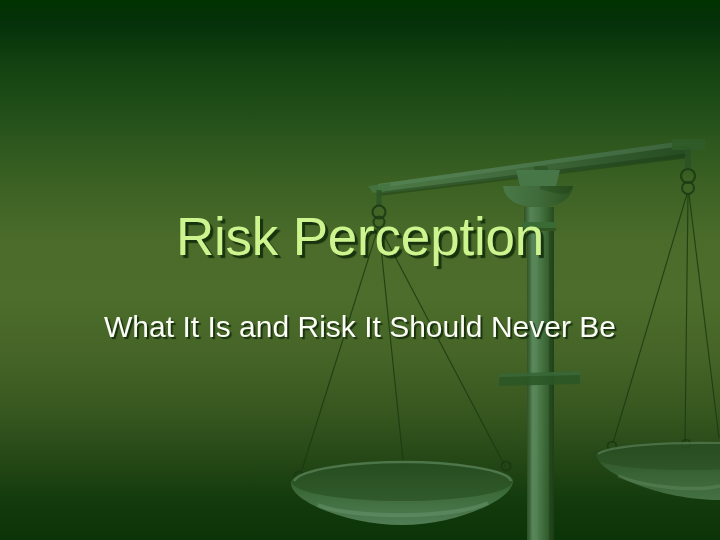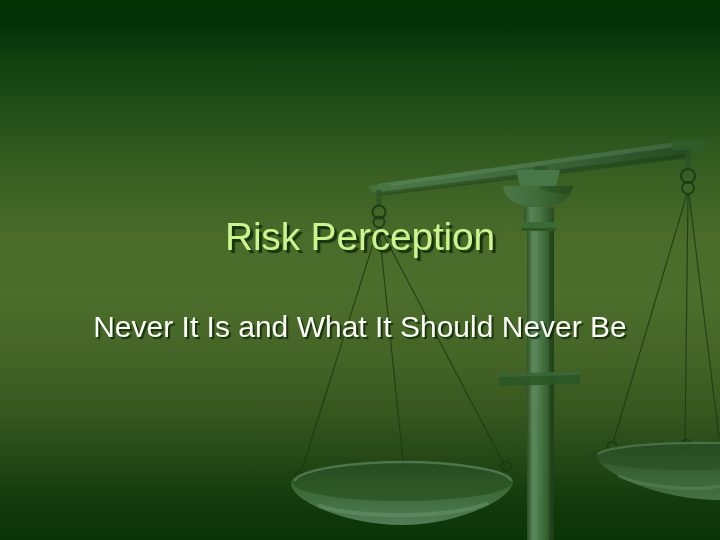--- a/index.html
+++ b/index.html
@@ -30,21 +30,21 @@
   #scales{position:absolute;inset:0;}
   #scales svg{position:absolute;left:0;top:0;}
 
   
   #text-layer{position:absolute;inset:0;}
 
   .title{
     position:absolute;
     left:0;top:206px;width:720px;
     text-align:center;
-    font-size:39px;
+    font-size:53px;
     line-height:62px;
     letter-spacing:-0.2px;
     color:#cdf58f;
     text-shadow:3px 3px 1px rgba(12,34,6,.78);
     white-space:nowrap;
   }
   .subtitle{
     position:absolute;
     left:90px;top:308px;width:540px;
     text-align:center;
@@ -173,16 +173,16 @@
                  C660,500 600,474 596,455 Z" fill="url(#panG2)" opacity=".85"></path>
         <ellipse cx="690" cy="456" rx="100" ry="14" fill="#23481d" opacity=".45"></ellipse>
         <path d="M598,454 C608,446 662,442 720,443" fill="none" stroke="#8bb38e" stroke-width="2.2" opacity=".35"></path>
         <path d="M618,476 C650,489 700,491 720,486" fill="none" stroke="#8fb892" stroke-width="3.5" opacity=".2"></path>
       </g>
     </svg>
   </div>
 
   <div id="text-layer">
     <div class="title">Risk Perception</div>
-    <div class="subtitle">Never It Is and What It Should Never Be</div>
+    <div class="subtitle">What It Is and Risk It Should Never Be</div>
   </div>
 
 </div>
 
 </body></html>

